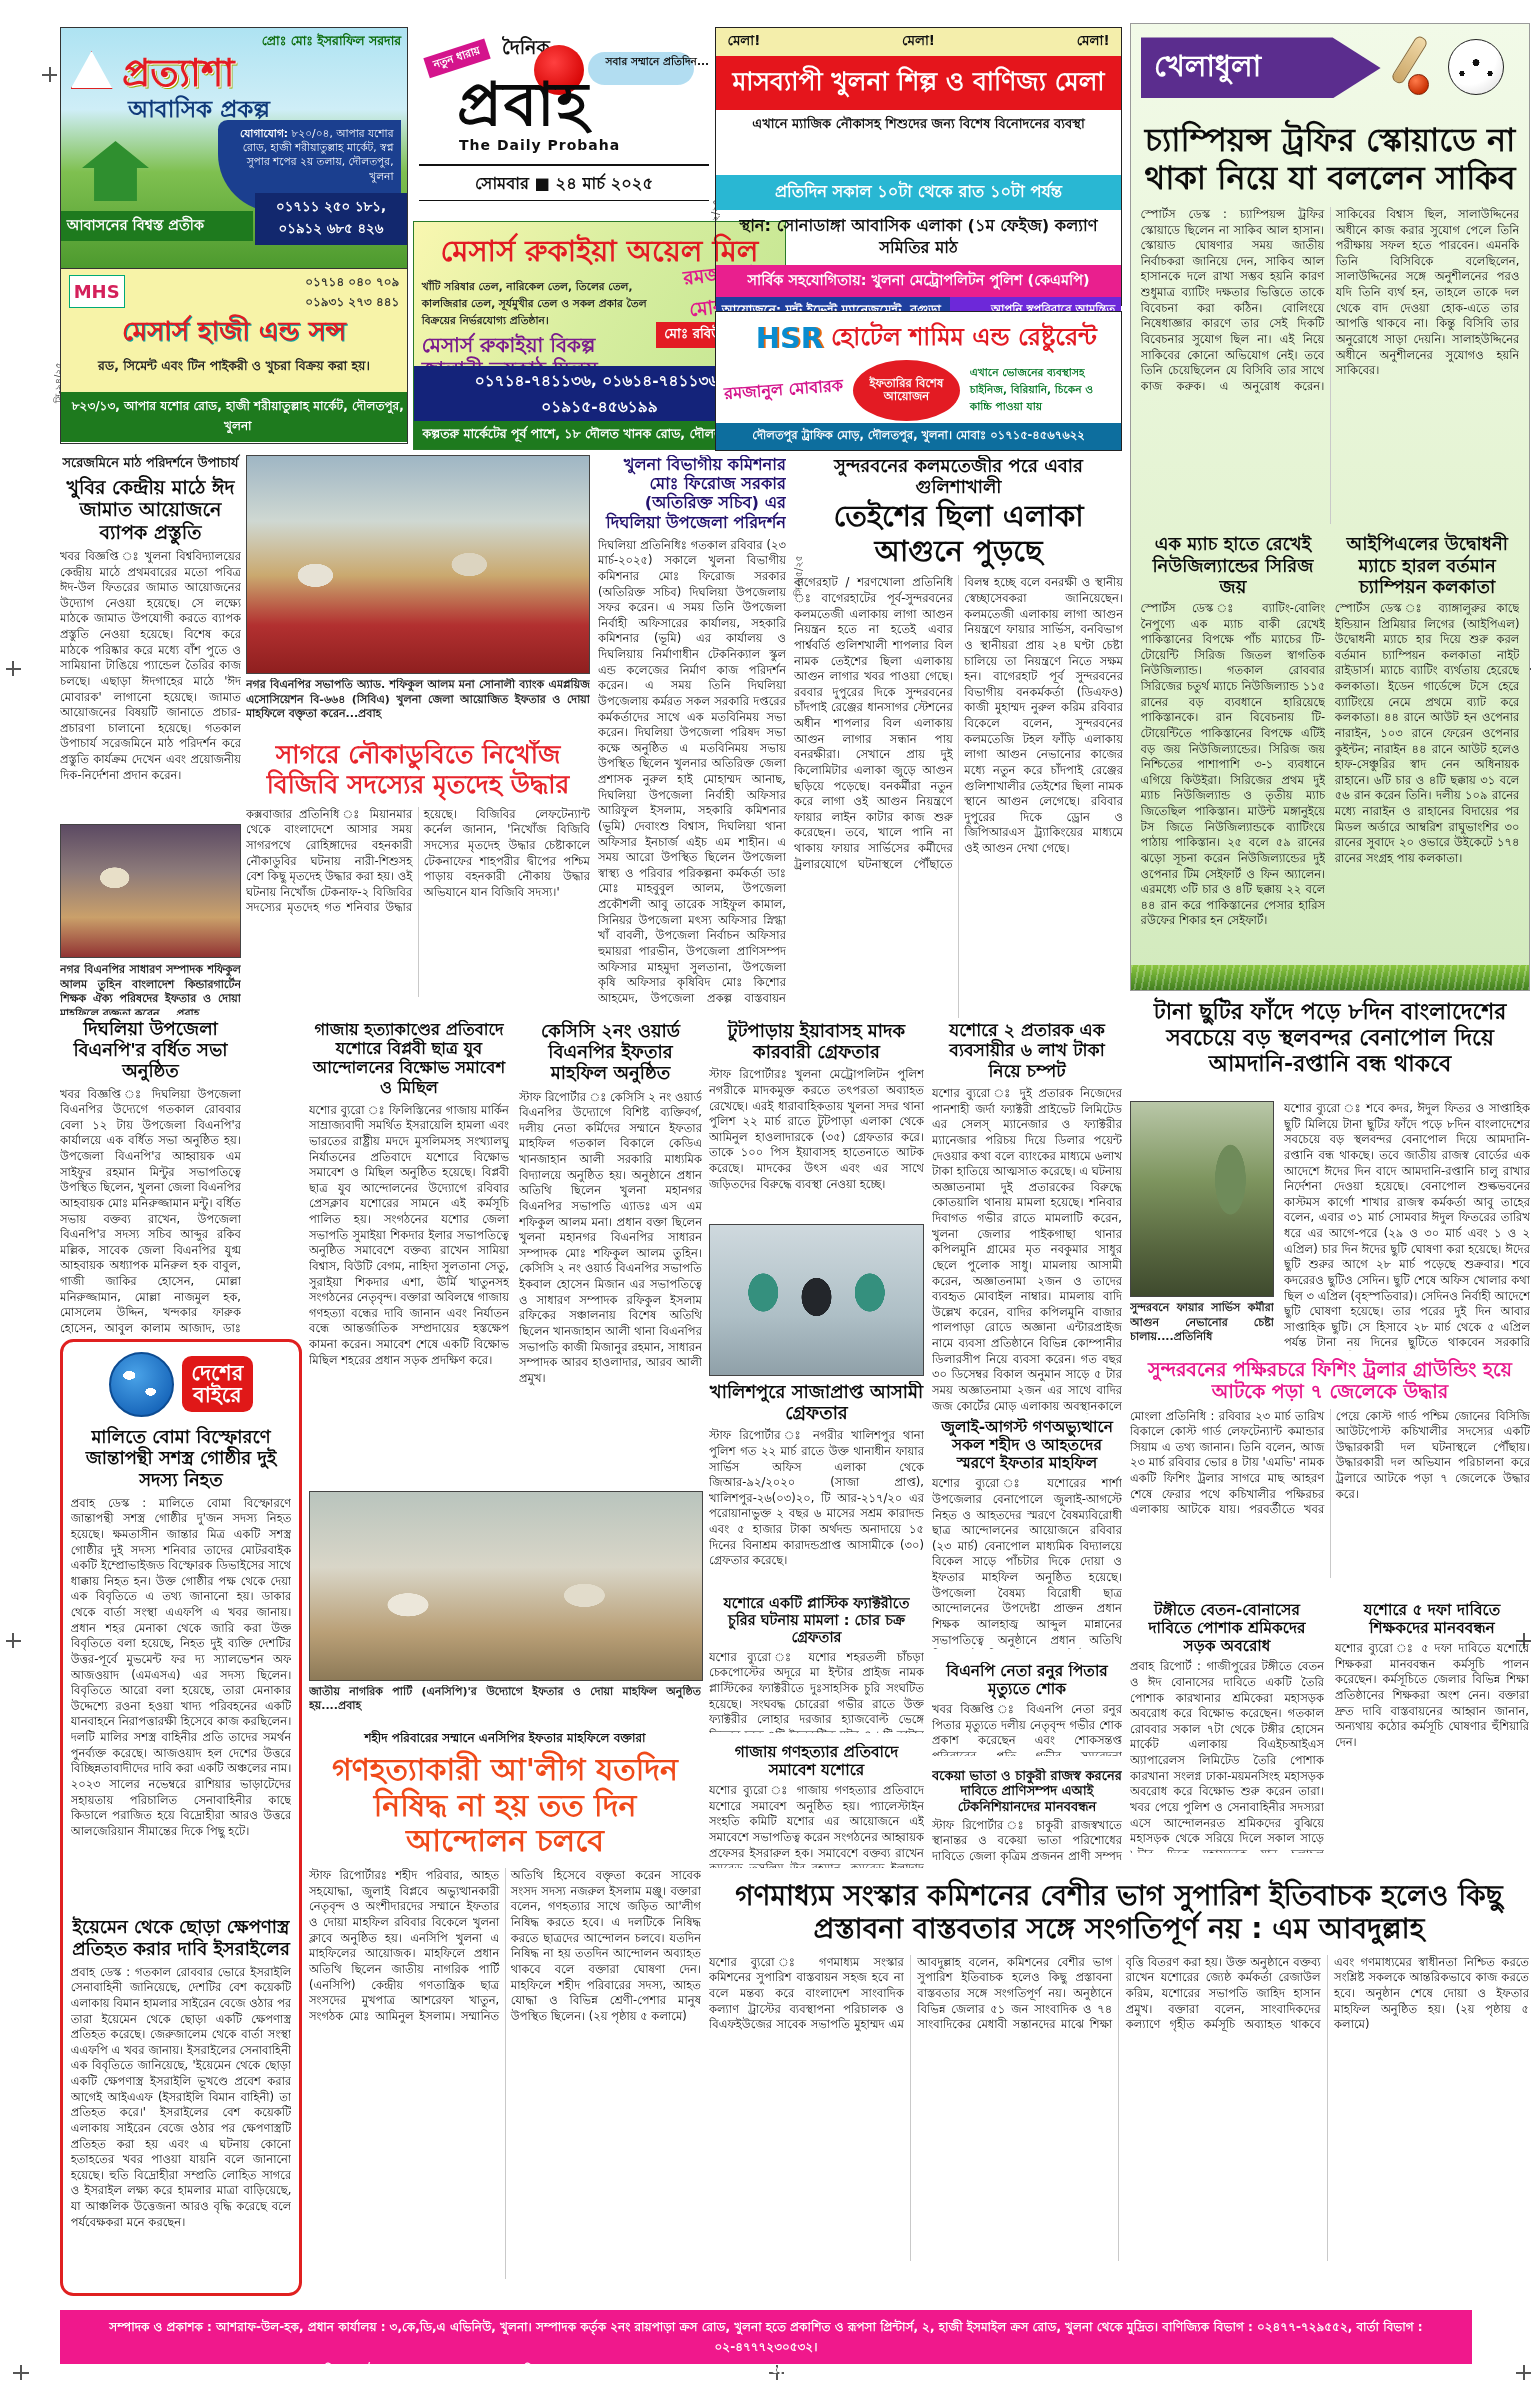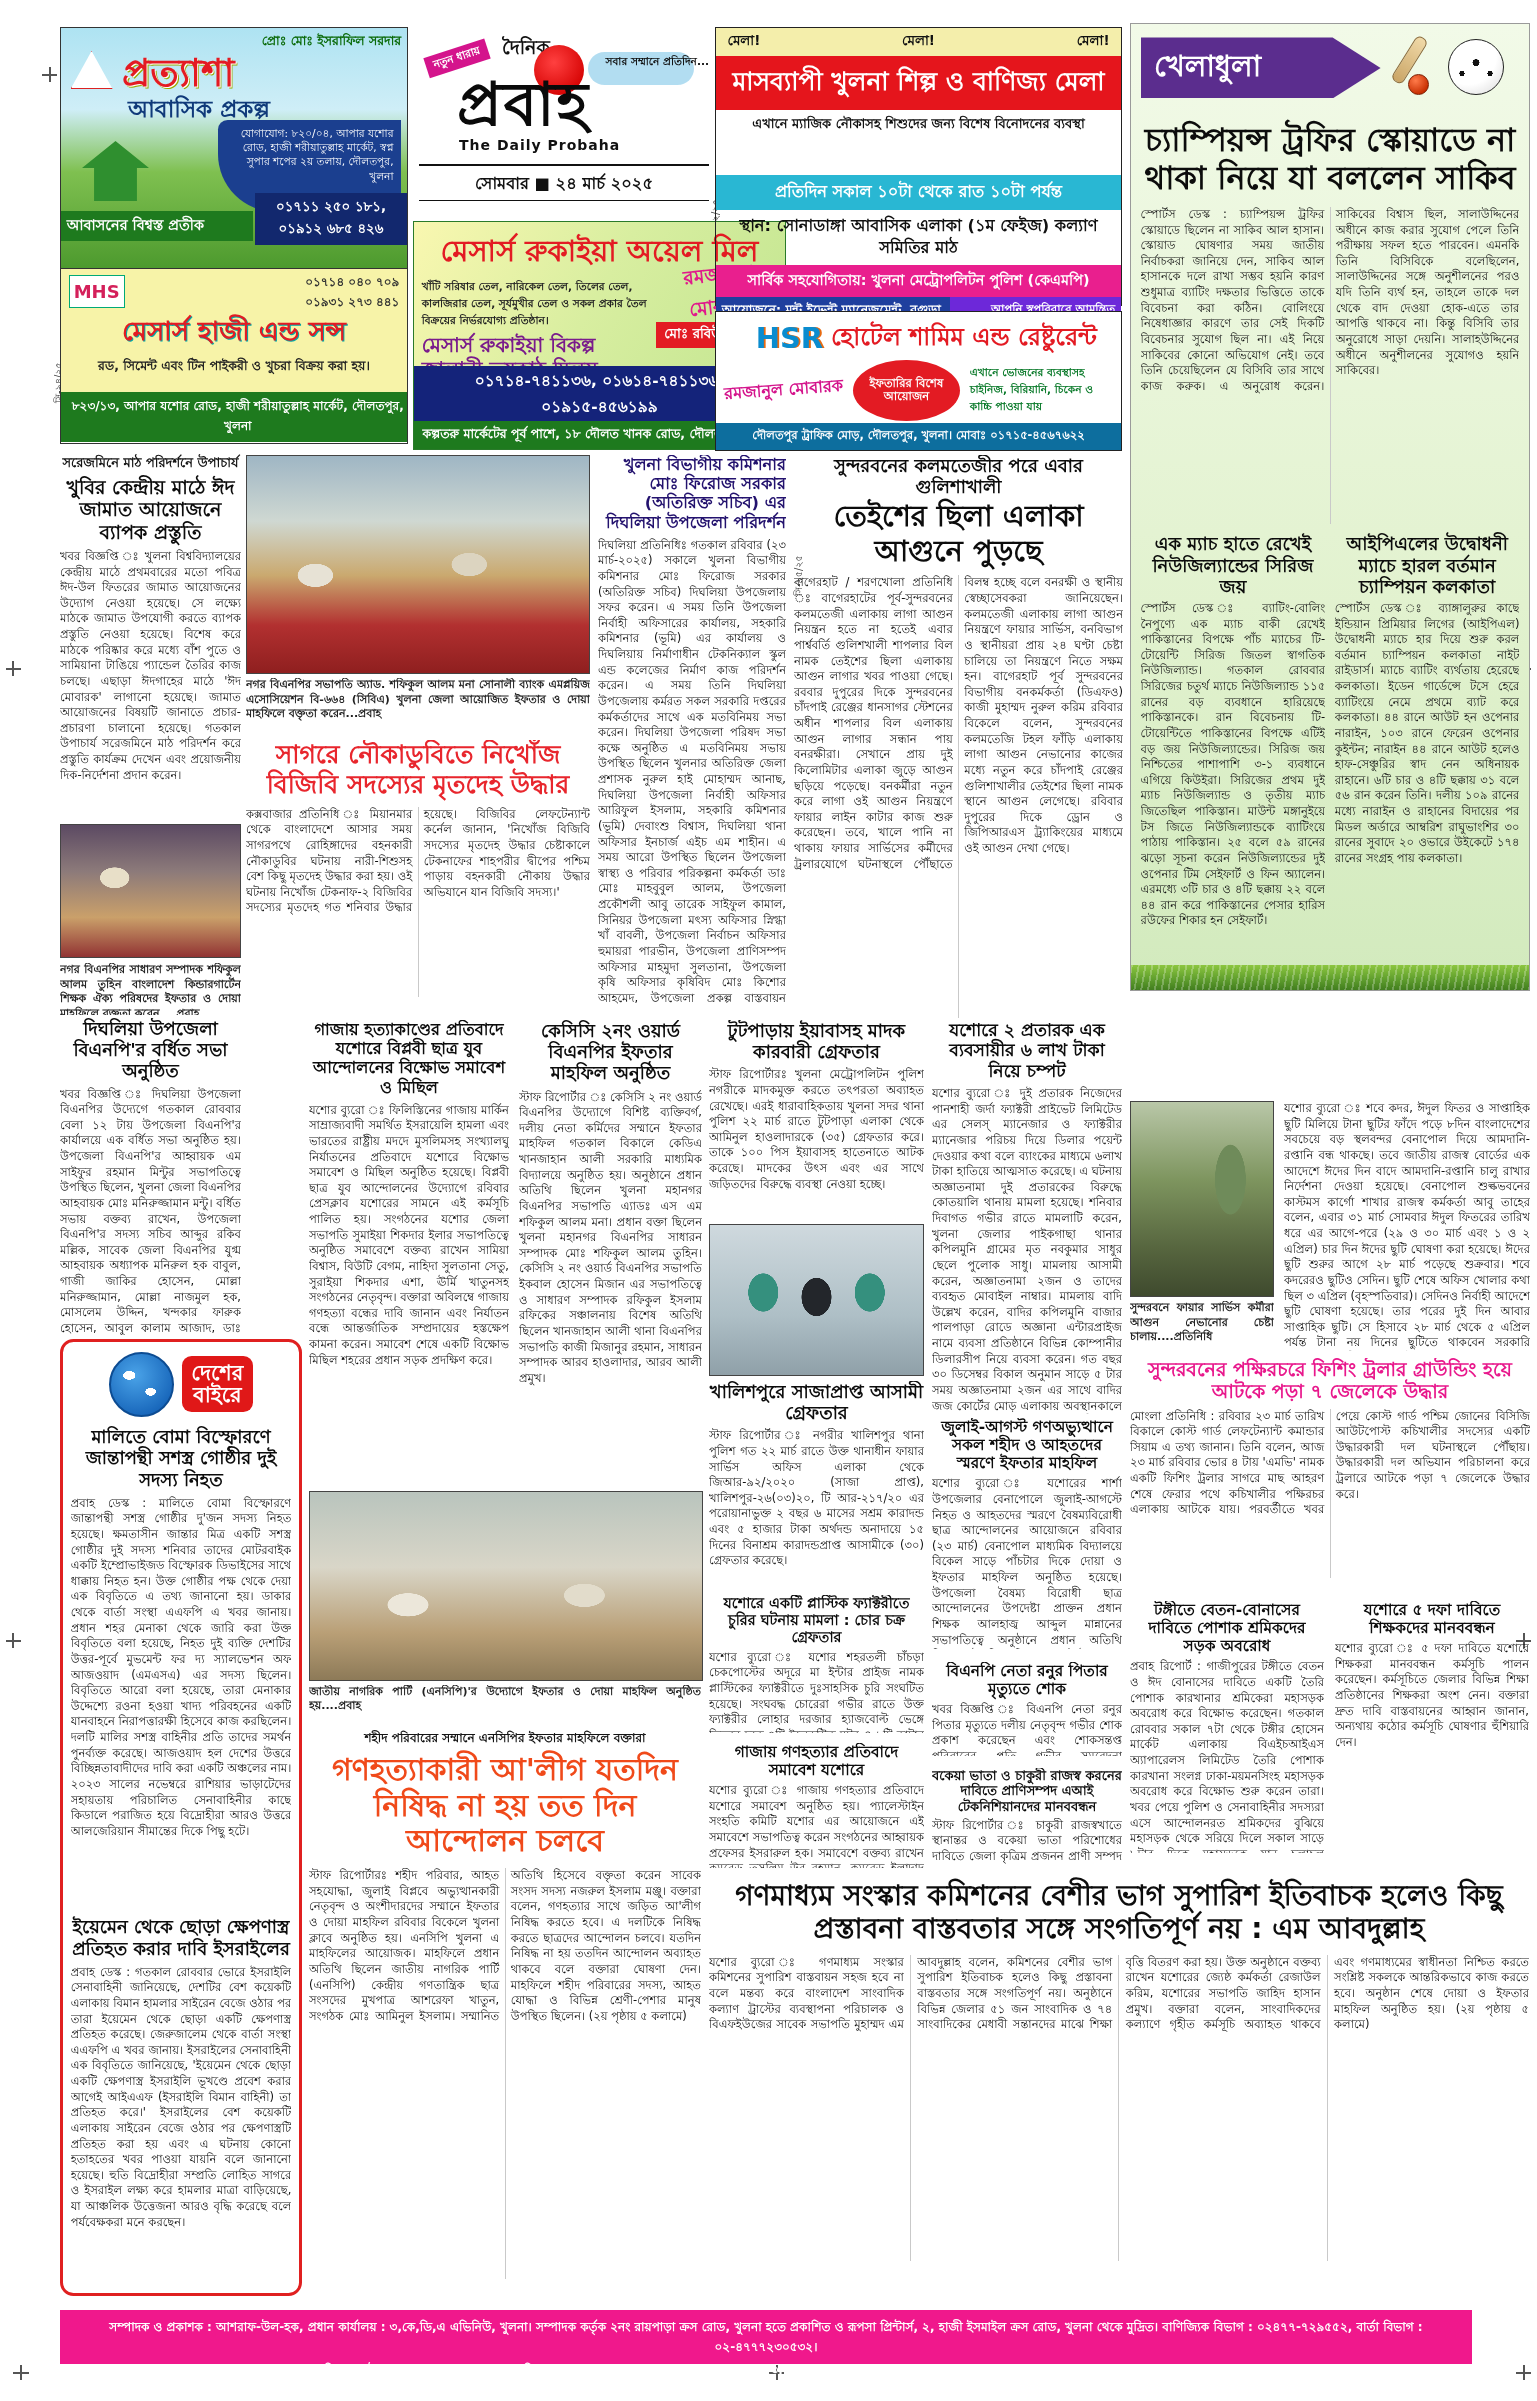--- a/index.html
+++ b/index.html
@@ -1,21 +1,21 @@
 <!DOCTYPE html>
 <html><head>
 <meta charset="utf-8">
 <style>
   html,body{margin:0;padding:0;background:#e9e9e9;}
   .page{position:relative;width:1537px;height:2402px;margin:0 auto;background:#fff;
         font-family:"DejaVu Sans","Liberation Sans",sans-serif;color:#111;overflow:hidden;}
   .abs{position:absolute;box-sizing:border-box;}
   .clip{overflow:hidden;}
   .ctr{text-align:center;}
-  .bd{font-weight:normal;}
+  .bd{font-weight:bold;}
   .body-txt{font-size:11.5px;line-height:1.36;text-align:justify;}
   .cols2{column-count:2;column-gap:11.5px;column-rule:1px solid #c9c9c9;}
   .cols4{column-count:4;column-gap:13.4px;column-rule:1px solid #c9c9c9;}
   .hl{font-weight:bold;line-height:1.18;text-align:center;color:#0c0c0c;}
   .hl-red{color:#e8262d;}
   .hl-orange{color:#f04a1a;}
   .hl-pink{color:#e8188c;}
   .kicker{font-weight:bold;text-align:center;color:#151515;}
   .cap{font-size:11px;font-weight:bold;line-height:1.32;text-align:justify;color:#222;}
   .rule{border-top:1.9px solid #111;}
@@ -294,20 +294,21 @@
   <div class="abs clip" style="left:932px;top:1662px;width:190px;height:102px;">
     <div class="hl" style="font-size:15.4px;">বিএনপি নেতা রনুর পিতার মৃত্যুতে শোক</div>
     <div class="body-txt clip" style="margin-top:3.8px;height:54px;">খবর বিজ্ঞপ্তি ঃ বিএনপি নেতা রনুর পিতার মৃত্যুতে দলীয় নেতৃবৃন্দ গভীর শোক প্রকাশ করেছেন এবং শোকসন্তপ্ত পরিবারের প্রতি গভীর সমবেদনা জানিয়েছেন।</div>
   </div>
   <div class="abs clip" style="left:932px;top:1768px;width:190px;height:106px;">
     <div class="hl" style="font-size:13px;">বকেয়া ভাতা ও চাকুরী রাজস্ব করনের দাবিতে প্রাণিসম্পদ এআই টেকনিশিয়ানদের মানববন্ধন</div>
     <div class="body-txt clip" style="margin-top:3.8px;height:46px;">স্টাফ রিপোর্টার ঃ চাকুরী রাজস্বখাতে স্থানান্তর ও বকেয়া ভাতা পরিশোধের দাবিতে জেলা কৃত্রিম প্রজনন প্রাণী সম্পদ এ আই টেকনিশিয়ান কল্যাণ সমিতি, খুলনা গতকাল সকালে মানববন্ধন কর্মসূচি পালন করে। সমিতির সভাপতি সন্তোষ মন্ডল এর সভাপতিত্বে মানববন্ধনে বক্তৃতা করেন সংগঠনের কেন্দ্রীয় কমিটির সদস্য শেখ হাসিবুর রহমান, টেকনিশিয়ান মাকছুদ, সৌভিক দাস সহ খুলনা, সাতক্ষিরা ও বাগেরহাট এর বিভিন্ন উপজেলার টেকনিশানরা। বক্তারা বলেন অনতিবিলম্বে ১৮ মাসের বকেয়া ভাতা পরিশোধ করতে হবে তা না হলে আগামিতে কঠোর কর্মসূচি ঘোষনা করা হবে।</div>
   </div>
 
   <div class="abs" style="left:1130px;top:999px;width:400px;height:355px;">
+    <div class="hl" style="font-size:22px;">টানা ছুটির ফাঁদে পড়ে ৮দিন বাংলাদেশের সবচেয়ে বড় স্থলবন্দর বেনাপোল দিয়ে আমদানি-রপ্তানি বন্ধ থাকবে</div>
     <div class="abs ph ph-forest" style="left:0;top:102px;width:144px;height:196px;"></div>
     <div class="abs cap clip" style="left:0;top:302px;width:144px;height:50px;">সুন্দরবনে ফায়ার সার্ভিস কর্মীরা আগুন নেভানোর চেষ্টা চালায়....প্রতিনিধি</div>
     <div class="abs body-txt clip" style="left:154px;top:102px;width:246px;height:250px;">যশোর ব্যুরো ঃ শবে কদর, ঈদুল ফিতর ও সাপ্তাহিক ছুটি মিলিয়ে টানা ছুটির ফাঁদে পড়ে ৮দিন বাংলাদেশের সবচেয়ে বড় স্থলবন্দর বেনাপোল দিয়ে আমদানি-রপ্তানি বন্ধ থাকছে। তবে জাতীয় রাজস্ব বোর্ডের এক আদেশে ঈদের দিন বাদে আমদানি-রপ্তানি চালু রাখার নির্দেশনা দেওয়া হয়েছে। বেনাপোল শুল্কভবনের কাস্টমস কার্গো শাখার রাজস্ব কর্মকর্তা আবু তাহের বলেন, এবার ৩১ মার্চ সোমবার ঈদুল ফিতরের তারিখ ধরে এর আগে-পরে (২৯ ও ৩০ মার্চ এবং ১ ও ২ এপ্রিল) চার দিন ঈদের ছুটি ঘোষণা করা হয়েছে। ঈদের ছুটি শুরুর আগে ২৮ মার্চ পড়েছে শুক্রবার। শবে কদরেরও ছুটিও সেদিন। ছুটি শেষে অফিস খোলার কথা ছিল ৩ এপ্রিল (বৃহস্পতিবার)। সেদিনও নির্বাহী আদেশে ছুটি ঘোষণা হয়েছে। তার পরের দুই দিন আবার সাপ্তাহিক ছুটি। সে হিসাবে ২৮ মার্চ থেকে ৫ এপ্রিল পর্যন্ত টানা নয় দিনের ছুটিতে থাকবেন সরকারি কর্মকর্তা-কর্মচারীরা। (২য় পৃষ্ঠায় ৫ কলামে)</div>
   </div>
 
   <div class="abs clip" style="left:1130px;top:1358px;width:400px;height:236px;">
     <div class="hl hl-pink" style="font-size:19px;">সুন্দরবনের পক্ষিরচরে ফিশিং ট্রলার গ্রাউন্ডিং হয়ে আটকে পড়া ৭ জেলেকে উদ্ধার</div>
     <div class="body-txt cols2 clip" style="margin-top:5.8px;height:169px;">মোংলা প্রতিনিধি : রবিবার ২৩ মার্চ তারিখ বিকালে কোস্ট গার্ড লেফটেন্যান্ট কমান্ডার সিয়াম এ তথ্য জানান। তিনি বলেন, আজ ২৩ মার্চ রবিবার ভোর ৪ টায় 'এমভি' নামক একটি ফিশিং ট্রলার সাগরে মাছ আহরণ শেষে ফেরার পথে কচিখালীর পক্ষিরচর এলাকায় আটকে যায়। পরবর্তীতে খবর পেয়ে কোস্ট গার্ড পশ্চিম জোনের বিসিজি আউটপোস্ট কচিখালীর সদস্যের একটি উদ্ধারকারী দল ঘটনাস্থলে পৌঁছায়। উদ্ধারকারী দল অভিযান পরিচালনা করে ট্রলারে আটকে পড়া ৭ জেলেকে উদ্ধার করে।</div>
   </div>
 

